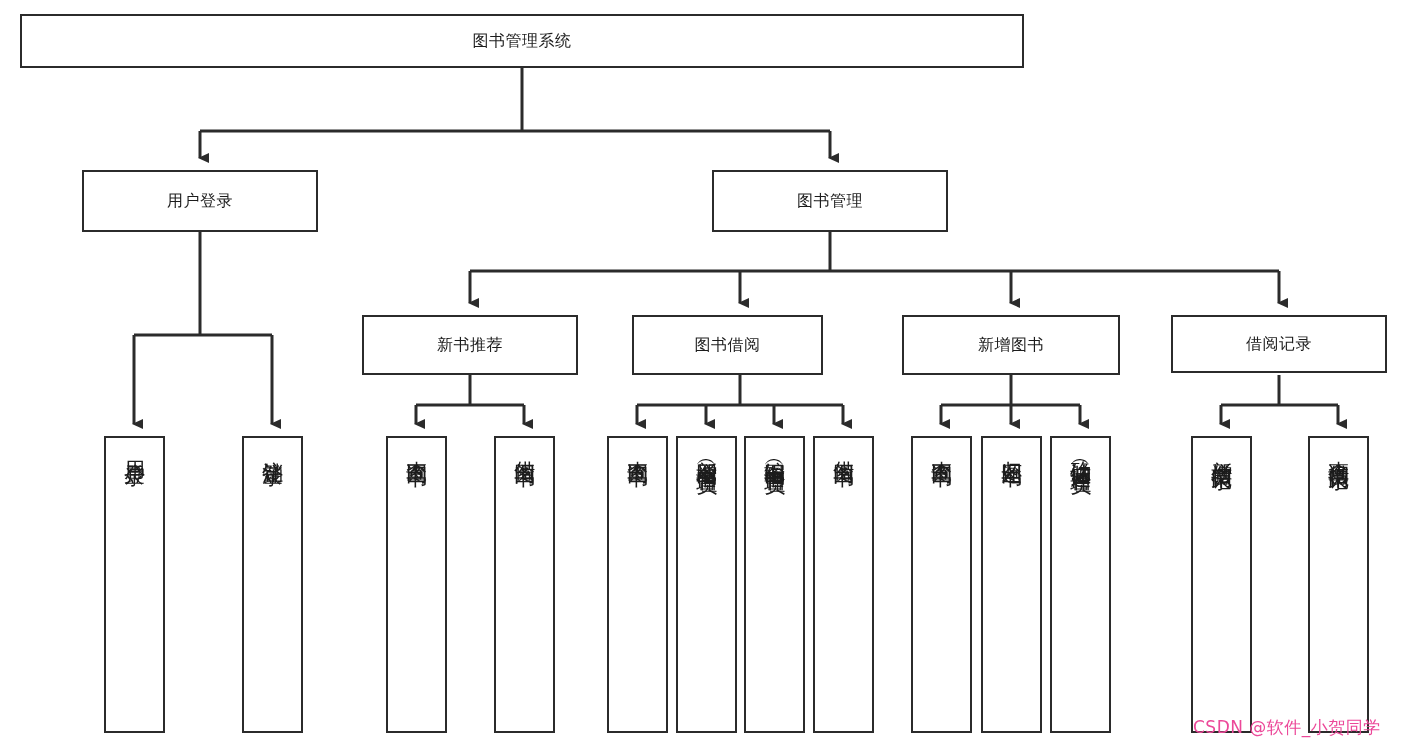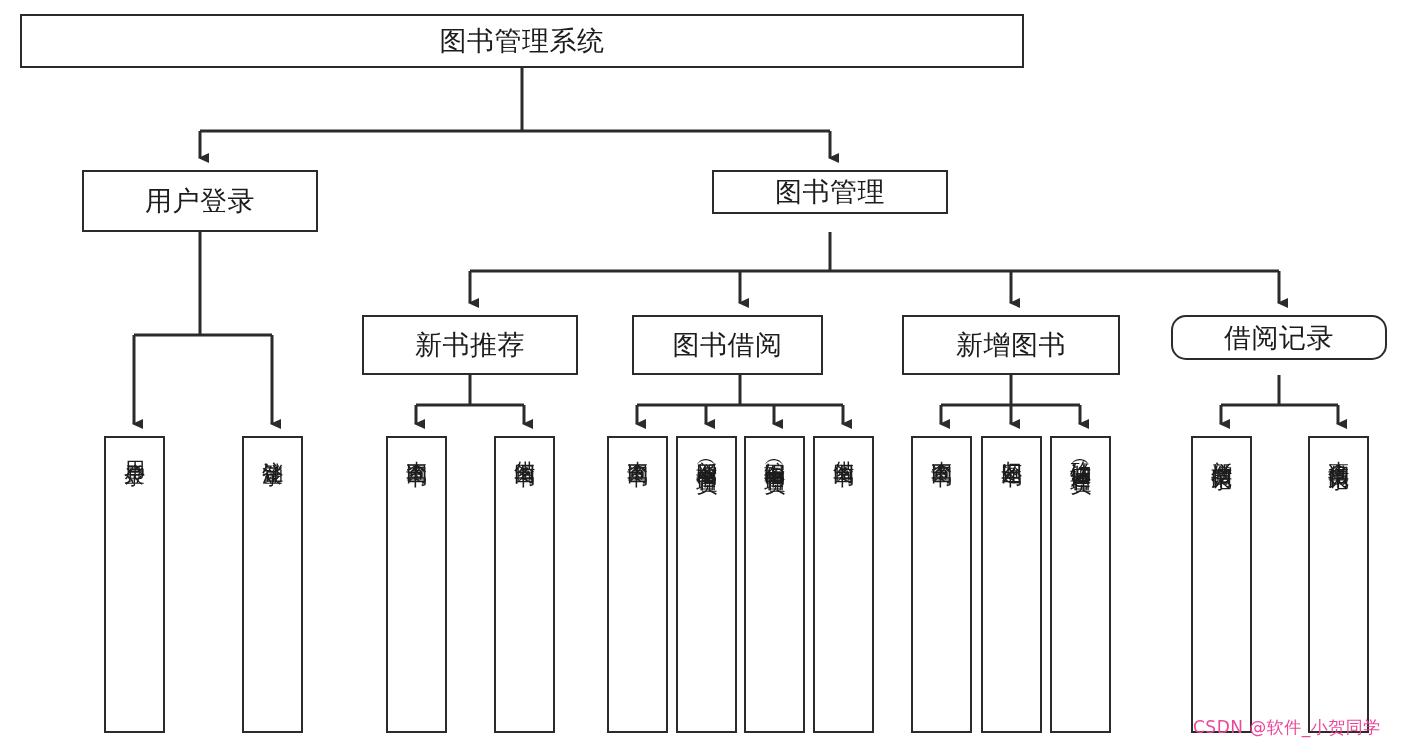--- a/index.html
+++ b/index.html
@@ -26,21 +26,21 @@
     box-sizing:border-box;
     background:#ffffff;
     border:2.5px solid #2b2b2b;
     display:flex;
     align-items:center;
     justify-content:center;
     text-align:center;
   }
   .node.root{ }
   .node .lbl{
-    font-size:27px;
+    font-size:16px;
     line-height:1.15;
     letter-spacing:0.5px;
     color:#1c1c1c;
     white-space:nowrap;
   }
   .node.leaf{
     align-items:flex-start;
     justify-content:center;
     padding-top:6px;
   }
@@ -121,34 +121,34 @@
     </g>
   </svg>
 
   <div class="node root" style="left:20px;top:14px;width:1004px;height:54px;">
     <span class="lbl">图书管理系统</span>
   </div>
 
   <div class="node" style="left:82px;top:170px;width:236px;height:62px;">
     <span class="lbl">用户登录</span>
   </div>
-  <div class="node" style="left:712px;top:170px;width:236px;height:44px;">
+  <div class="node" style="left:712px;top:170px;width:236px;height:62px;">
     <span class="lbl">图书管理</span>
   </div>
 
   <div class="node" style="left:362px;top:315px;width:216px;height:60px;">
     <span class="lbl">新书推荐</span>
   </div>
   <div class="node" style="left:632px;top:315px;width:191px;height:60px;">
     <span class="lbl">图书借阅</span>
   </div>
   <div class="node" style="left:902px;top:315px;width:218px;height:60px;">
     <span class="lbl">新增图书</span>
   </div>
-  <div class="node" style="left:1171px;top:315px;width:216px;height:45px;border-radius:15px;">
+  <div class="node" style="left:1171px;top:315px;width:216px;height:58px;">
     <span class="lbl">借阅记录</span>
   </div>
 
   <div class="node leaf" style="left:104px;top:436px;width:61px;height:297px;">
     <span class="lbl">用户登录</span>
   </div>
   <div class="node leaf" style="left:242px;top:436px;width:61px;height:297px;">
     <span class="lbl">注销登录</span>
   </div>
 

